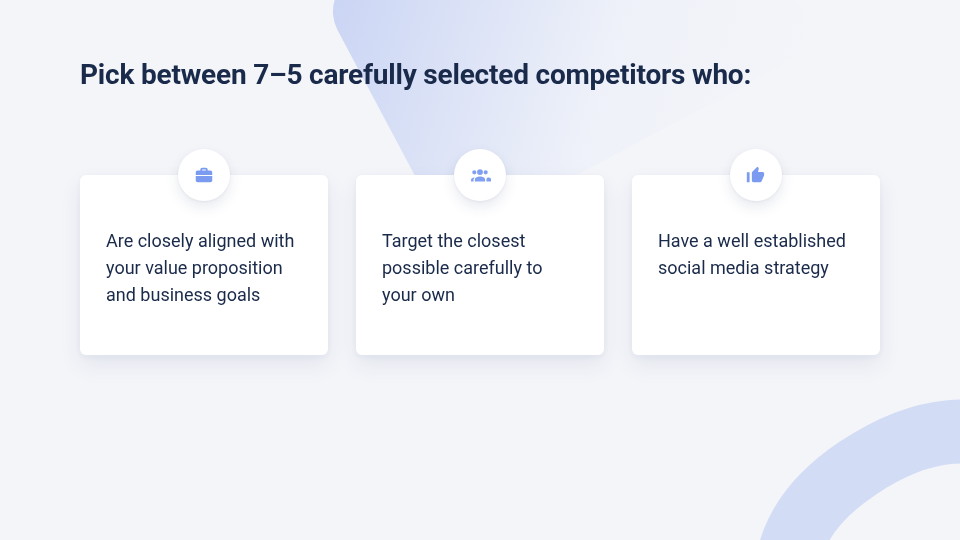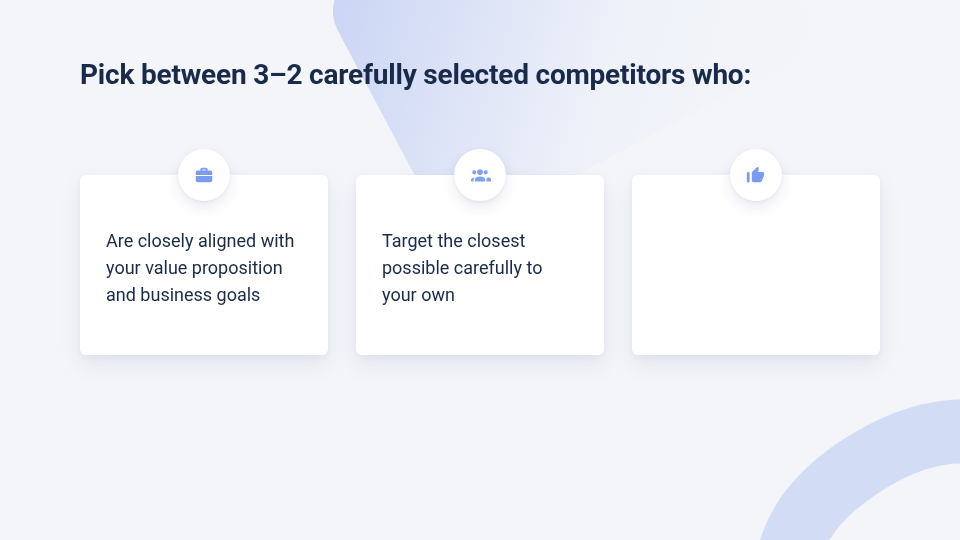--- a/index.html
+++ b/index.html
@@ -82,21 +82,21 @@
 
 <div class="bg-shape-top"></div>
 <div class="bg-shape-bottom">
   <svg viewBox="0 0 100 100">
     <path d="M20 90 Q 10 60 40 40 Q 70 20 95 35" fill="none" stroke="#b7c8f2" stroke-width="20" stroke-linecap="round" opacity="0.55"></path>
   </svg>
 </div>
 
 <div class="slide">
 
-  <h1 class="title">Pick between 3–2 carefully selected competitors who:</h1>
+  <h1 class="title">Pick between 7–5 carefully selected competitors who:</h1>
 
   <div class="cards">
 
     <div class="card">
       <div class="icon-wrap">
         <svg viewBox="0 0 24 24">
             <path d="M10 4h4a2 2 0 0 1 2 2v1h3a2 2 0 0 1 2 2v3H3V9a2 2 0 0 1 2-2h3V6a2 2 0 0 1 2-2zm0 3h4V6h-4v1zM3 13h18v5a2 2 0 0 1-2 2H5a2 2 0 0 1-2-2v-5z"></path>
           </svg>
       </div>
       <p class="card-text">Are closely aligned with your value proposition and business goals</p>
@@ -110,16 +110,17 @@
       </div>
       <p class="card-text">Target the closest possible carefully to your own</p>
     </div>
 
     <div class="card">
       <div class="icon-wrap">
         <svg viewBox="0 0 24 24">
             <path d="M2 20h3V9H2v11zm19-9.5c0-1-.8-1.8-1.8-1.8h-5l.8-3.6v-.3c0-.4-.2-.8-.4-1L13.4 3 8 8.4c-.3.3-.5.8-.5 1.3V18c0 1 .8 1.8 1.8 1.8h7.2c.7 0 1.3-.4 1.6-1l2.6-6c.1-.2.1-.4.1-.6v-1.7z"></path>
           </svg>
       </div>
+      <p class="card-text">Have a well established social media strategy</p>
     </div>
 
   </div>
 </div>
 
 </body></html>

